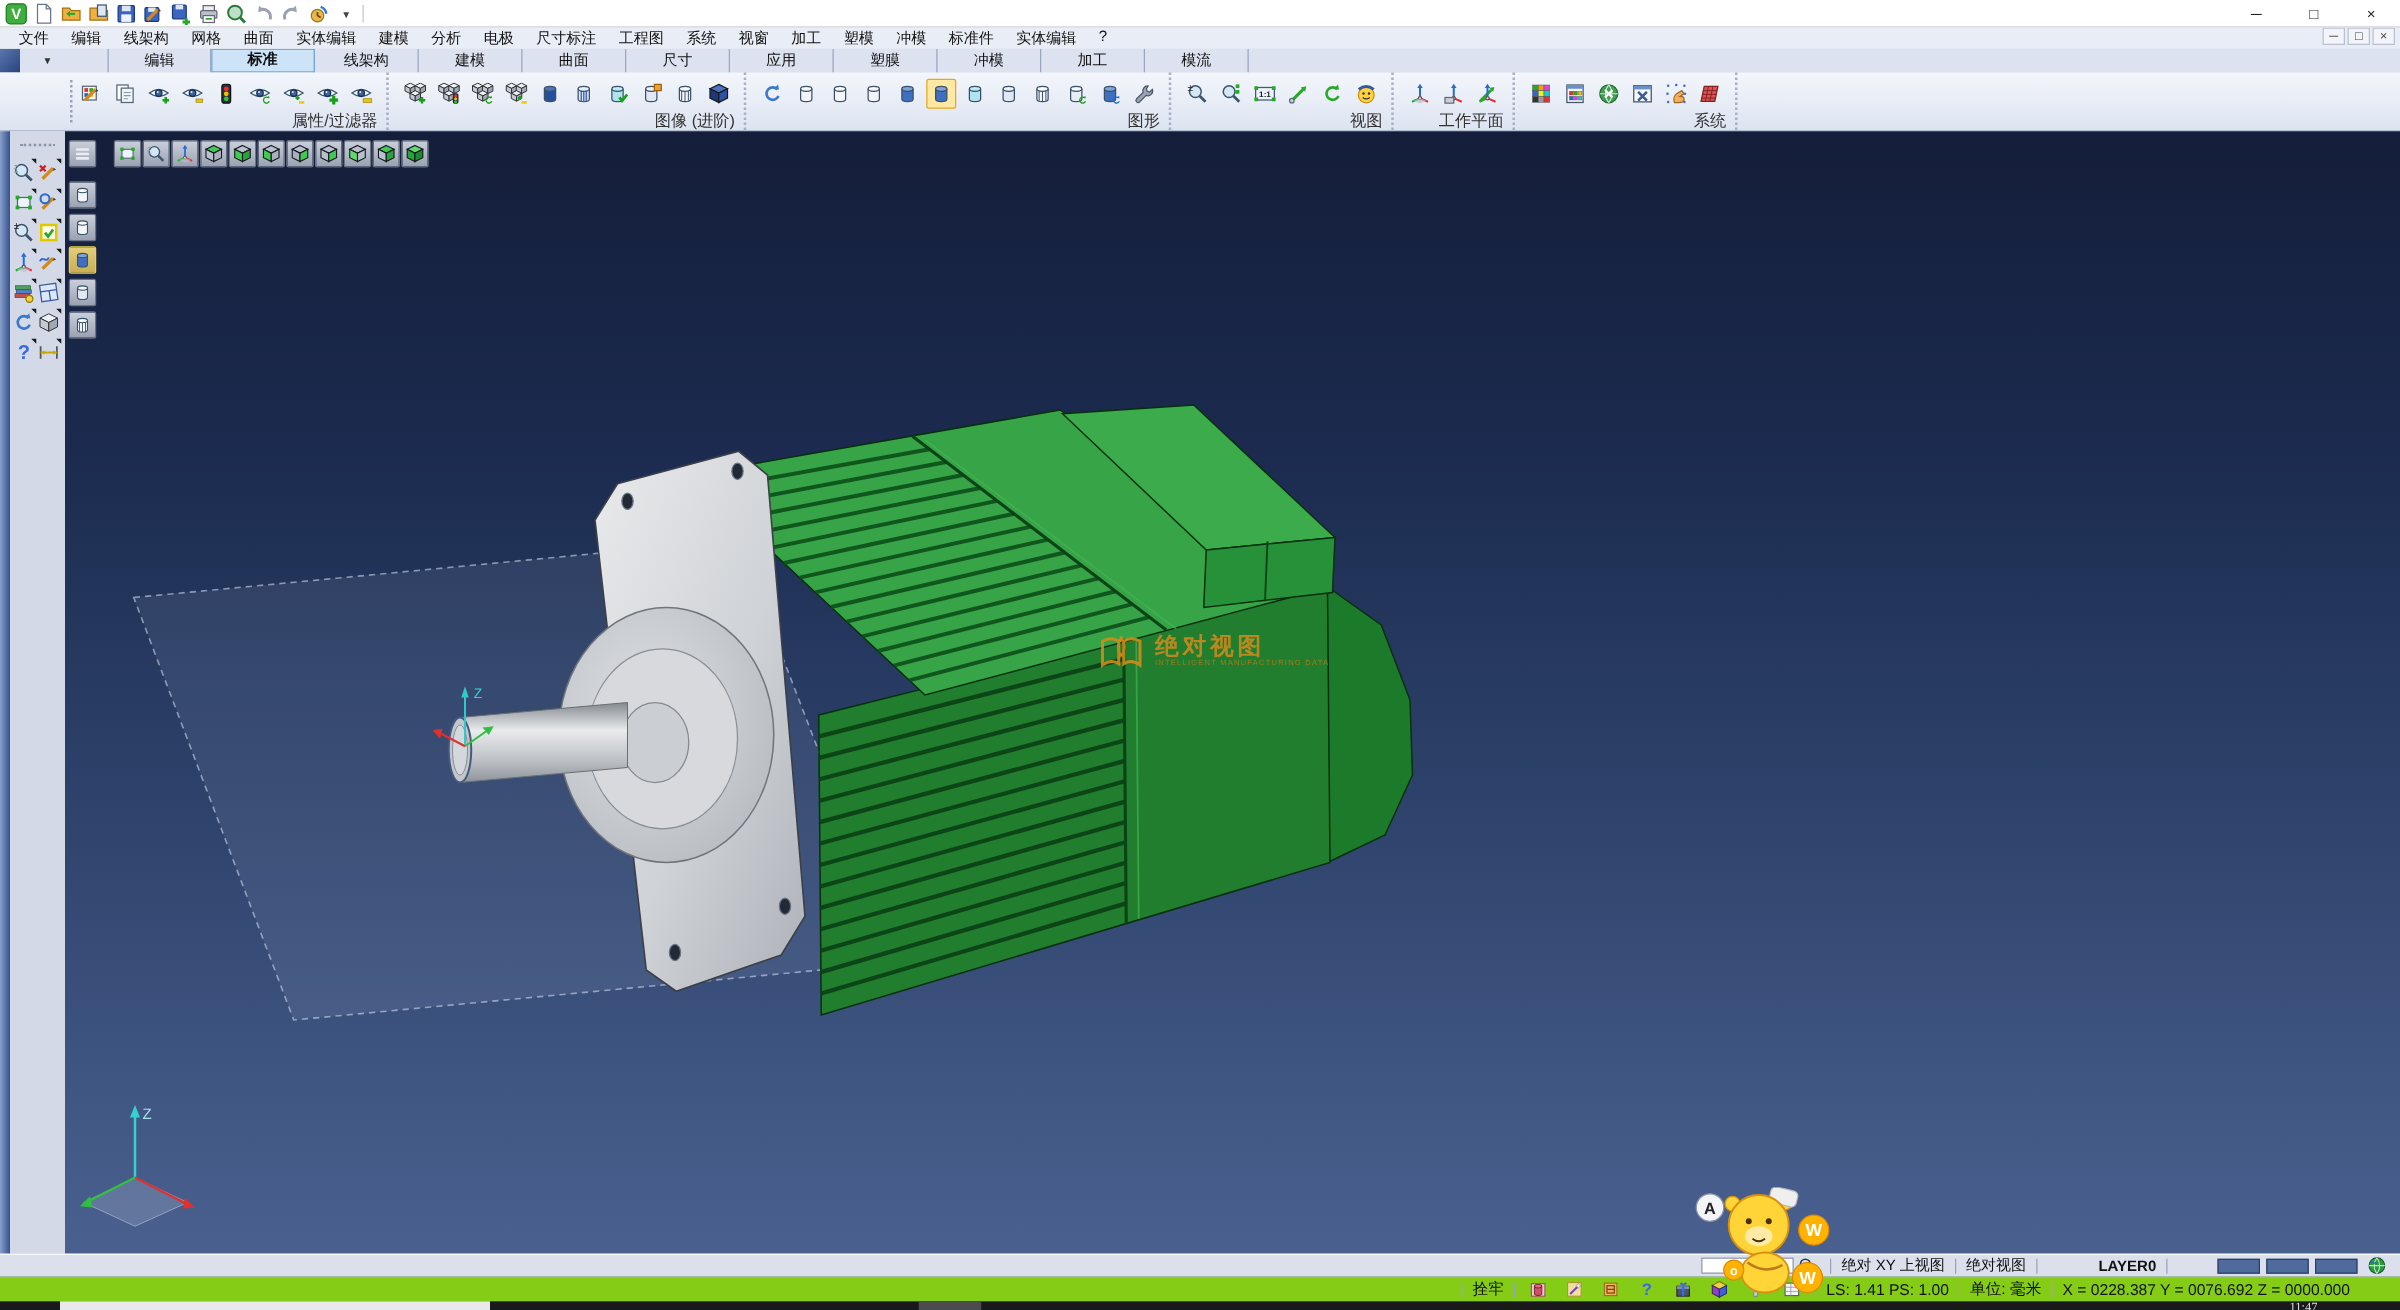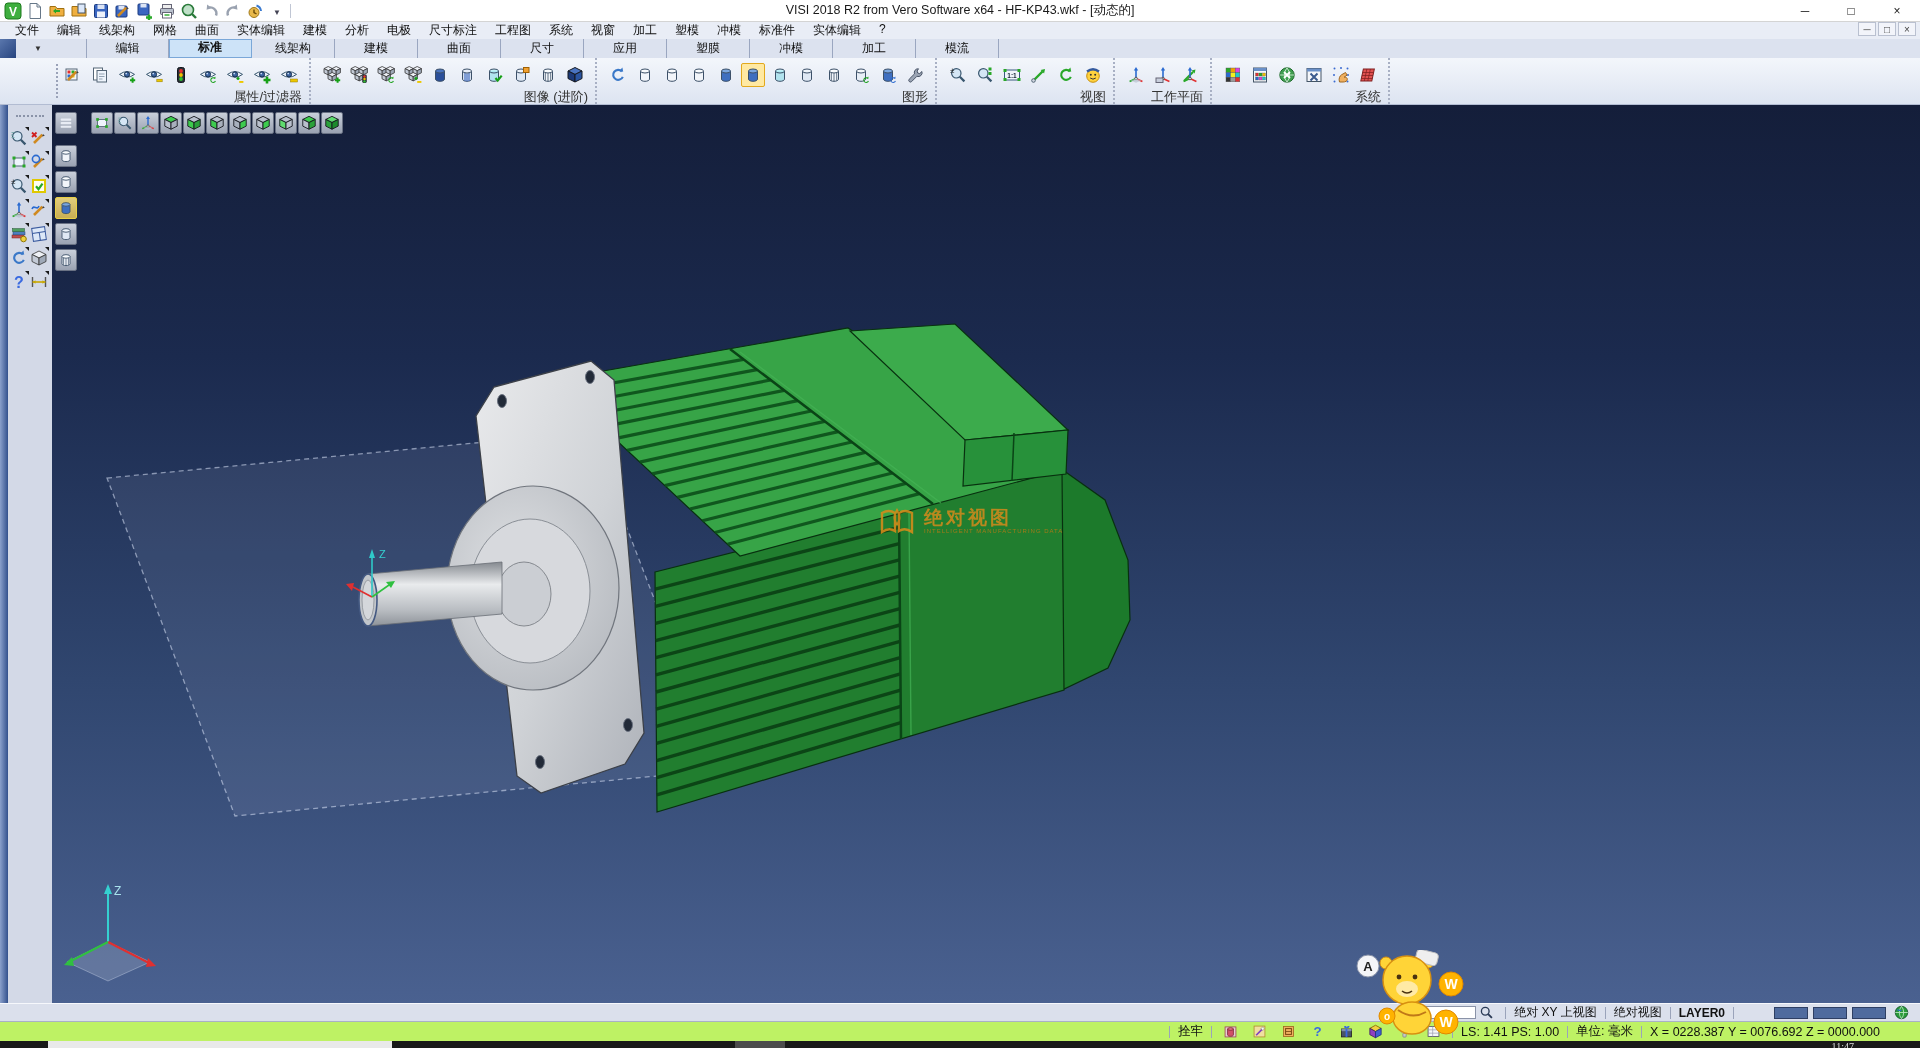--- a/index.html
+++ b/index.html
@@ -71,30 +71,30 @@
 
   .watermark { position:absolute; left:826px; top:398px; display:flex; align-items:center; gap:8px;
     opacity:.88; pointer-events:none; }
   .wm-title { font-size:19px; font-weight:bold; color:#cf8a1c; letter-spacing:3px; line-height:20px; }
   .wm-sub { font-size:6px; color:#b77a14; letter-spacing:1px; }
 
   
   .statusA { position:absolute; left:0; right:0; bottom:27px; height:18px; background:#dbe0ec;
     border-top:1px solid #f6f8fc; display:flex; align-items:center; font-size:12px; color:#111;
     padding-right:8px; z-index:20; }
-  .statusB { position:absolute; left:0; right:0; bottom:7px; height:20px; background:#bef264;
+  .statusB { position:absolute; left:0; right:0; bottom:7px; height:20px; background:#84cc16;
     border-top:1px solid #a9b1c6; display:flex; align-items:center; font-size:12.5px; color:#111;
     padding-right:40px; z-index:20; }
   .spacer { flex:1; }
   .ssep { width:1px; height:12px; background:#9aa3ba; margin:0 8px; flex:none; }
   .search-box { width:74px; height:13px; background:#fff; border:1px solid #8a93a8; font-size:10px;
     padding:0 2px; }
   .s-ic { width:15px; height:15px; display:inline-block; margin:0 3px; flex:none; }
   .swatch { width:34px; height:12px; border:1px solid #2e3f63; margin-right:5px; flex:none; }
-  .layer { font-weight:bold; }
+  .layer { font-weight:bold;margin-left:41px; }
   .sb-icons { display:flex; align-items:center; gap:8px; }
 
   .taskbar { position:absolute; left:0; right:0; bottom:0; height:7px; background:#191919; z-index:25;font-family:Liberation Serif, serif; }
   .tb-box1 { position:absolute; left:48px; top:0; width:344px; height:7px; background:#e9e9e9; }
   .tb-box2 { position:absolute; left:735px; top:0; width:50px; height:7px; background:#4c4c4c; }
   .tb-clock { position:absolute; right:66px; top:0; height:7px; overflow:hidden; color:#ddd; font-size:10px; line-height:11px; }
 
   .mascot { position:absolute; left:1354px; top:950px; width:136px; height:94px; z-index:40; pointer-events:none; }
 </style>
 </head>
@@ -155,21 +155,20 @@
       <span class="ic"><svg viewBox="0 0 18 18" width="100%" height="100%">
           <circle cx="8" cy="10.5" r="5" fill="#e8b84a" stroke="#a07818"></circle>
           <path d="M8 7.5v3l2.5 1.5" stroke="#6a4a08" fill="none" stroke-width="1.4"></path>
           <path d="M10.5 3.5a6.5 6.5 0 0 1 4.5 5.5" stroke="#3a7ad0" stroke-width="2" fill="none"></path>
         </svg></span>
       <span class="ic"><svg viewBox="0 0 18 18" width="100%" height="100%">
           <text x="9" y="12.5" font-size="8" text-anchor="middle" fill="#445">▼</text>
         </svg></span>
     </div>
   <div class="qa-sep"></div>
-  <div class="win-title">VISI 2018 R2 from Vero Software x64 - HF-KP43.wkf - [动态的]</div>
   <div class="winbtns" id="winbtns">
       <div class="winbtn">─</div>
       <div class="winbtn">□</div>
       <div class="winbtn">×</div>
     </div>
 </div>
 
 <div class="menubar">
   <span id="menu-items" style="display:flex">
       <span class="menu-item">文件</span>

